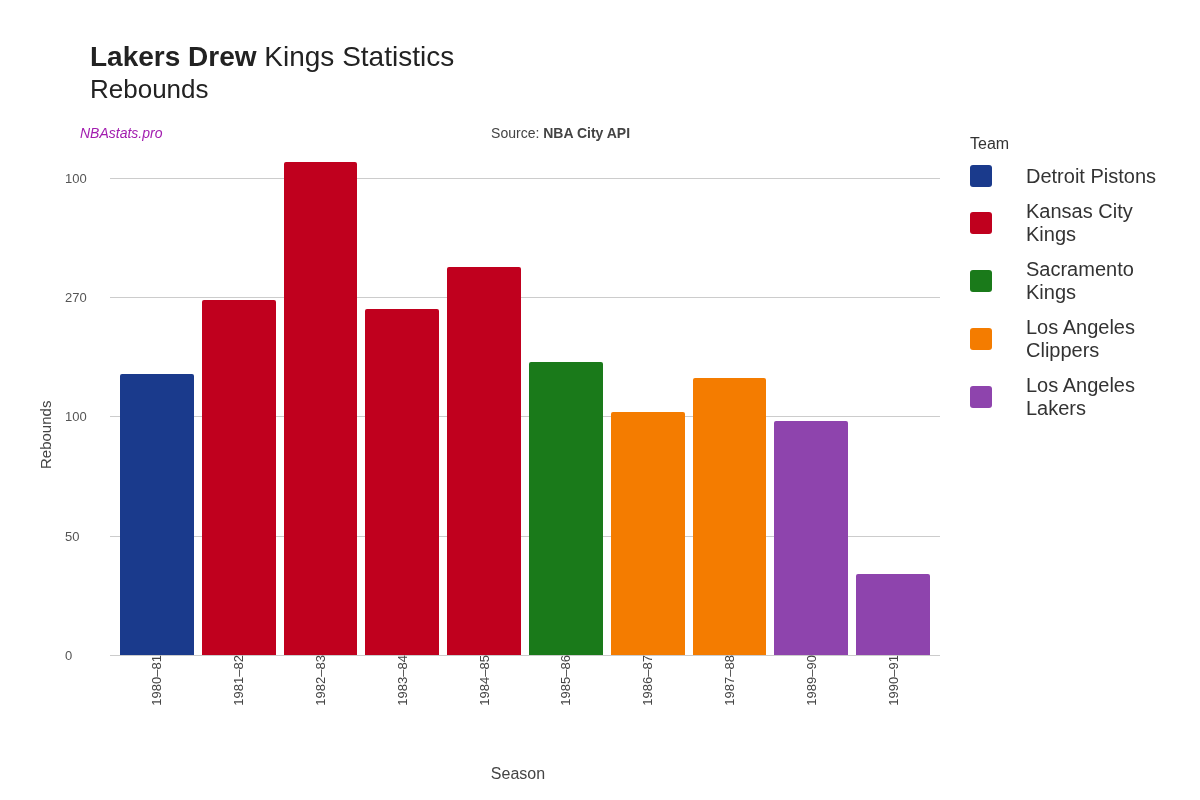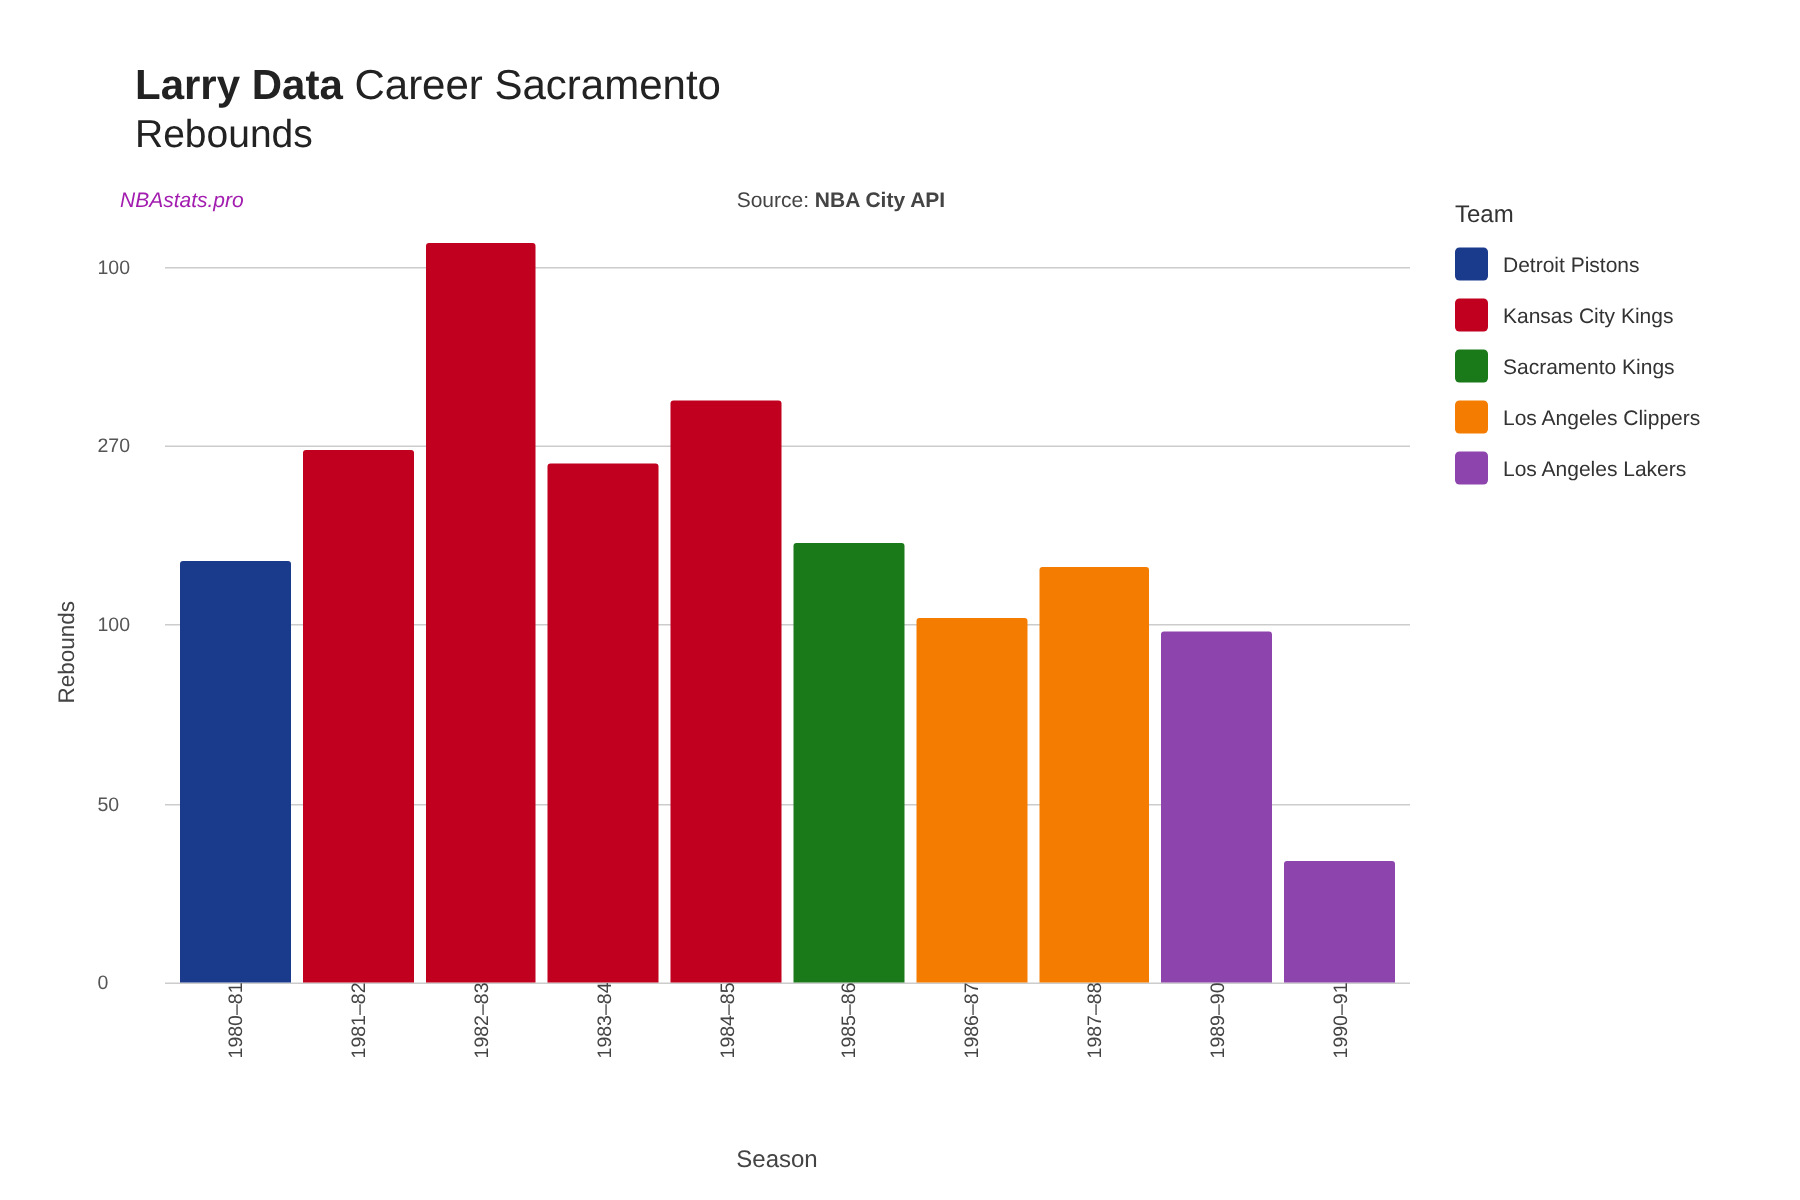--- a/index.html
+++ b/index.html
@@ -175,31 +175,32 @@
       margin-bottom: 12px;
       gap: 10px;
     }
     .legend-color {
       width: 22px;
       height: 22px;
       border-radius: 3px;
       flex-shrink: 0;
     }
     .legend-label {
-      font-size: 14px;
+      font-size: 20px;
       color: #333;
+      margin-left: 24px;
     }
   </style>
 </head>
 <body>
 
 <div class="chart-container">
   <div class="title-area">
     <div class="main-title">
-      <strong>Larry Data</strong><span> Career Sacramento</span>
+      <strong>Lakers Drew</strong><span> Kings Statistics</span>
     </div>
     <div class="sub-title">Rebounds</div>
   </div>
 
   <div class="chart-area">
     <div class="y-label">Rebounds</div>
     <div class="plot-and-legend">
       <div class="plot-area">
         <div class="watermark">NBAstats.pro</div>
         <div class="source">

